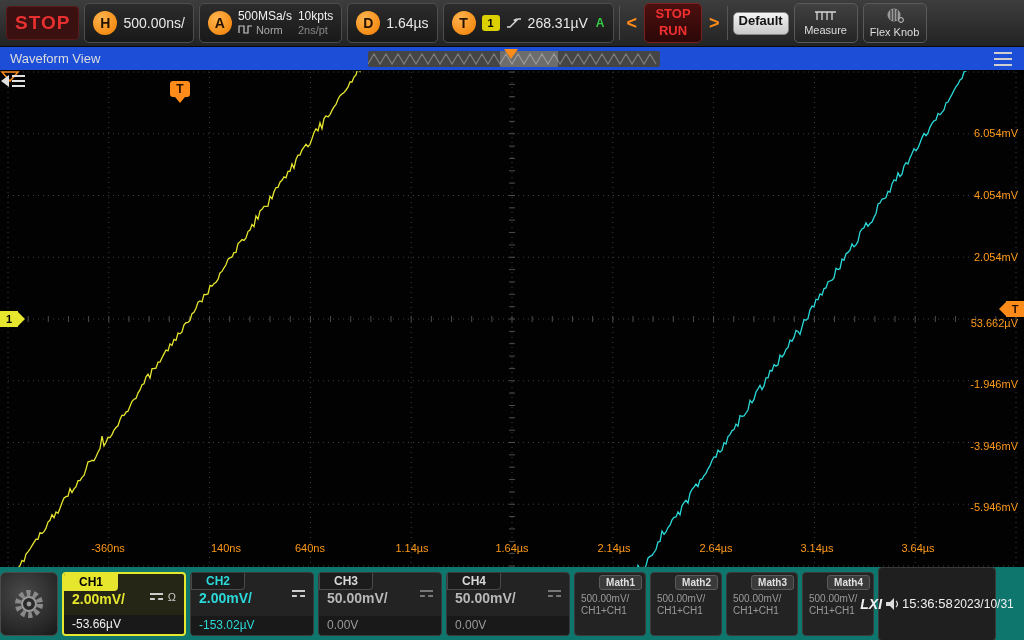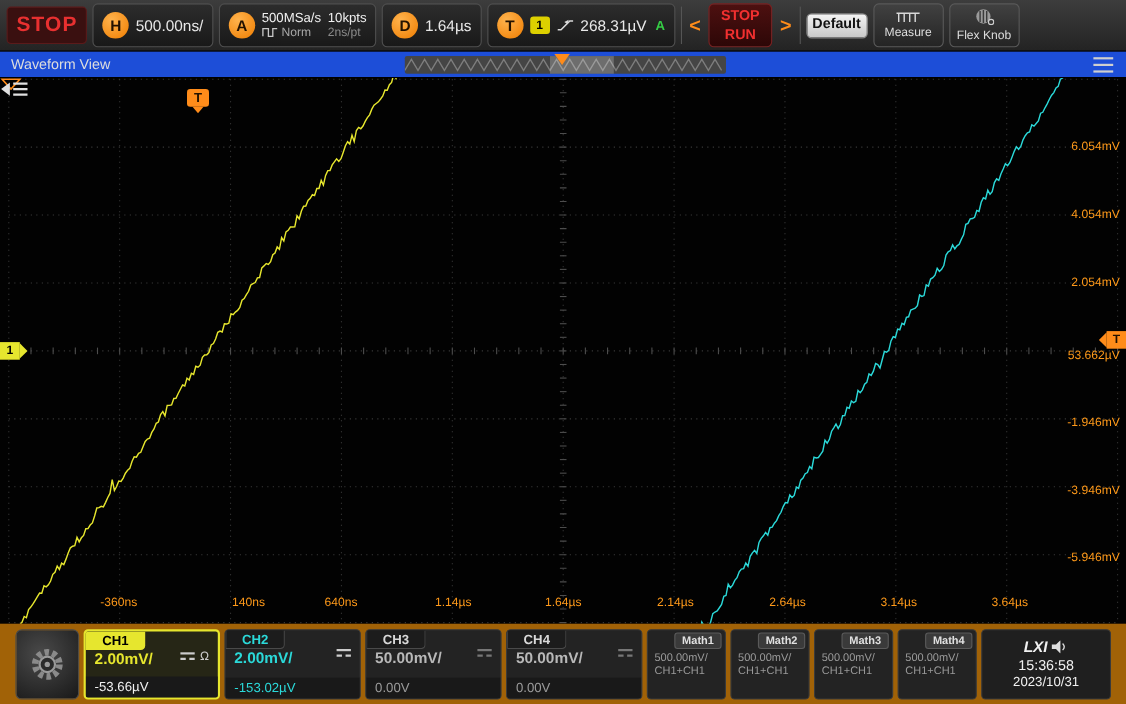--- a/index.html
+++ b/index.html
@@ -69,22 +69,22 @@
     color:#000;font-weight:bold;font-size:11px;display:flex;align-items:center;justify-content:center}
   .ch-tag::after{content:"";position:absolute;left:18px;top:1px;width:0;height:0;
     border-top:7px solid transparent;border-bottom:7px solid transparent;border-left:7px solid #e6e62e}
   .tlevel-tag{position:absolute;right:0;top:230px;width:18px;height:16px;background:#ff8c1a;
     color:#241200;font-weight:bold;font-size:11px;display:flex;align-items:center;justify-content:center}
   .tlevel-tag::before{content:"";position:absolute;right:18px;top:1px;width:0;height:0;
     border-top:7px solid transparent;border-bottom:7px solid transparent;border-right:7px solid #ff8c1a}
   .collapse-icon{position:absolute;right:18px;top:460px}
 
   
-  .bottom{position:absolute;top:567px;left:0;width:1024px;height:73px;background:#a16207;
-    display:flex;align-items:center;gap:4px;padding:0 14px}
+  .bottom{position:absolute;top:567px;left:0;width:1024px;height:73px;background:#0f766e;
+    display:flex;align-items:center;gap:4px;padding:0 0}
   .gear-tile{width:58px;height:64px;border:1px solid #4a4a4a;border-radius:6px;
     background:radial-gradient(circle at 40% 35%,#4a4a4a,#181818);
     display:flex;align-items:center;justify-content:center}
   .ch-tile{width:124px;height:64px;background:#232323;border:1px solid #3a3a3a;border-radius:4px;
     display:flex;flex-direction:column;overflow:hidden}
   .ch-tile.active{border:2px solid #e6e62e;background:#262616}
   .tab-row{height:17px;display:flex}
   .ch-tab{min-width:54px;padding:0 8px;font-size:12px;font-weight:bold;
     display:flex;align-items:center;justify-content:center;border-radius:0 0 4px 0}
   .tab-ch1{background:#e6e62e;color:#000}
@@ -97,22 +97,22 @@
   .dc-icon{display:inline-block;width:13px;height:7px;border-top:2px solid #ccc;border-bottom:2px dashed #ccc}
   .dc-icon.dimmed{border-top-color:#777;border-bottom-color:#777}
   .offset-row{height:19px;background:#191919;display:flex;align-items:center;padding:0 8px;font-size:12px}
   .of-ch1{color:#f0f0f0}.of-ch2{color:#2bd9d9}.of-off{color:#9a9a9a}
   .math-tile{width:72px;height:64px;background:#232323;border:1px solid #3a3a3a;border-radius:4px;
     display:flex;flex-direction:column}
   .math-tab{align-self:flex-end;margin:2px 3px 1px 0;padding:0 6px;font-size:10px;font-weight:bold;
     color:#e0e0e0;background:#3a3a3a;border:1px solid #5a5a5a;border-radius:3px;line-height:13px}
   .math-scale{font-size:10px;color:#9a9a9a;padding:2px 6px 0;white-space:nowrap}
   .math-expr{font-size:10px;color:#9a9a9a;padding:1px 6px}
-  .lxi-tile{width:118px;height:64px;background:#1f1f1f;border:1px solid #3a3a3a;border-radius:4px;
-    display:flex;flex-direction:column;align-items:center;justify-content:center;gap:1px;color:#f0f0f0}
+  .lxi-tile{width:118px;height:74px;background:#1f1f1f;border:1px solid #3a3a3a;border-radius:4px;
+    display:flex;align-items:center;justify-content:center;gap:1px;color:#f0f0f0}
   .lxi-row{display:flex;align-items:center;gap:4px;font-weight:bold;font-style:italic;font-size:14px}
   .clock{font-size:13px}
   .date{font-size:12px}
 </style>
 </head>
 <body>
 
 <div class="screen">
 
   <div class="header">

